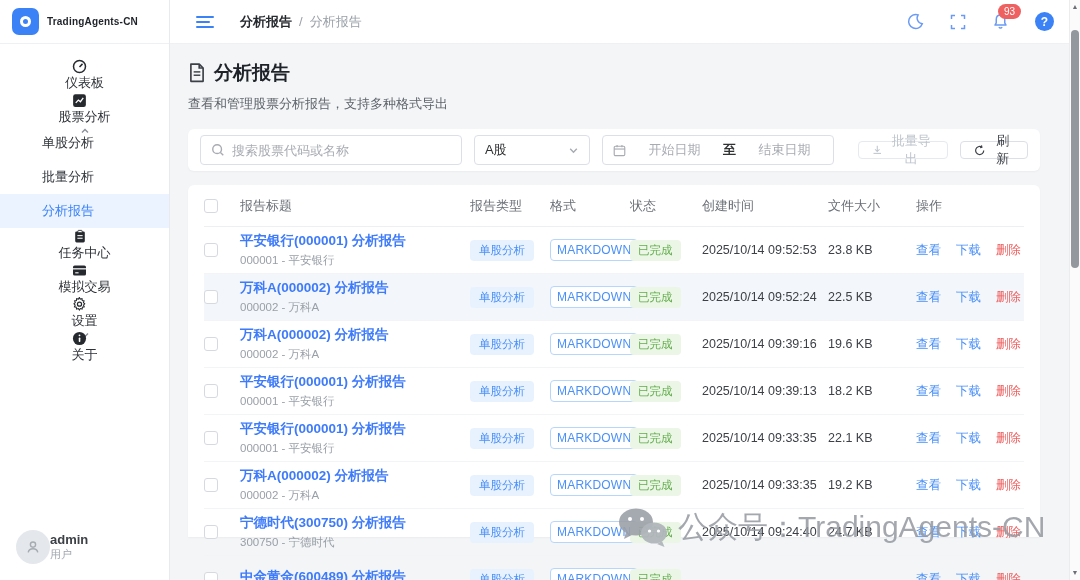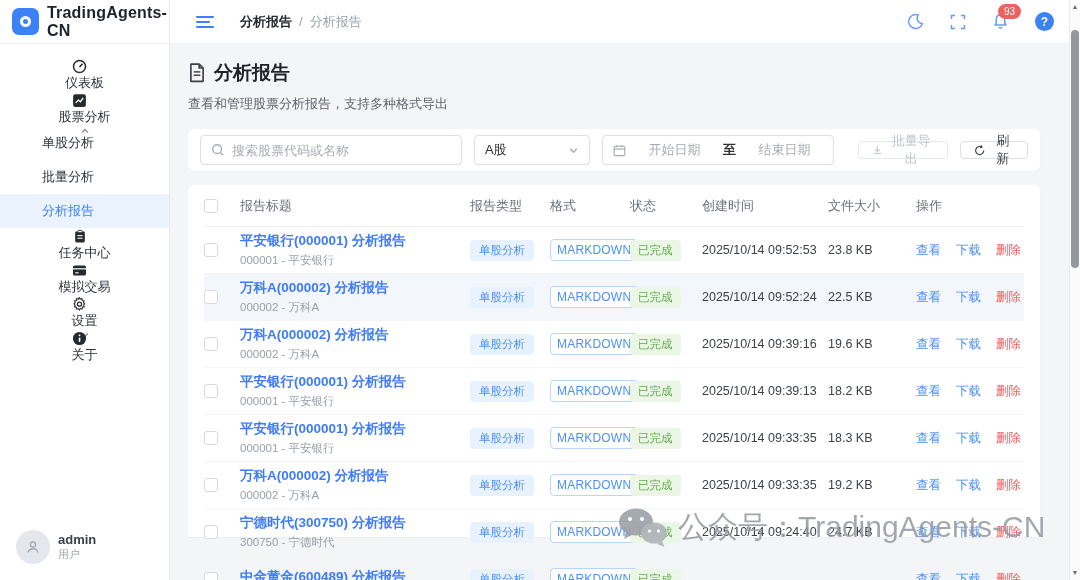--- a/index.html
+++ b/index.html
@@ -5,33 +5,33 @@
   * { margin:0; padding:0; box-sizing:border-box; }
   html,body { width:1080px; height:580px; overflow:hidden; }
   body { font-family:"Liberation Sans","DejaVu Sans",sans-serif; background:#f3f5f7; color:#303133; position:relative; }
   .app { position:relative; width:1080px; height:580px; overflow:hidden; }
 
   
   .sidebar { position:absolute; left:0; top:0; width:170px; height:580px; background:#fff; border-right:1px solid #e8eaee; z-index:10; }
   .logo-row { height:44px; display:flex; align-items:center; padding:0 12px; border-bottom:1px solid #eef0f3; }
   .logo-mark { width:27px; height:27px; border-radius:7px; background:#3b82f6; display:flex; align-items:center; justify-content:center; flex:0 0 auto; }
   .logo-mark .ring { width:11px; height:11px; border:3px solid #fff; border-radius:50%; }
-  .logo-text { font-size:16px; font-weight:bold; color:#1f2329; margin-left:8px; letter-spacing:.2px; }
+  .logo-text { font-size:10px; font-weight:bold; color:#1f2329; margin-left:8px; letter-spacing:.2px; }
   .menu { padding-top:14px; }
   .m-item { height:34px; display:flex; align-items:center; padding:0 10px; font-size:13px; color:#2f3338; cursor:pointer;flex-direction:column; }
   .m-item .ic { width:16px; height:16px; margin-right:10px; display:flex; align-items:center; justify-content:center; color:#26292e; flex:0 0 auto; }
   .m-item .lbl { flex:1; }
   .m-item .chev { color:#8a8f99; display:flex; }
   .m-sub { height:34px; display:flex; align-items:center; padding-left:42px; font-size:13px; color:#2f3338; cursor:pointer; }
   .m-sub.active { color:#3b82f6; background:#eaf3ff; }
   svg.sicon { display:block; }
 
   .user-block { position:absolute; left:16px; bottom:16px; display:flex; align-items:center; }
   .avatar { width:34px; height:34px; border-radius:50%; background:#e4e7eb; display:flex; align-items:center; justify-content:center; }
-  .user-meta { margin-left:8px; line-height:1.15; }
+  .user-meta { line-height:1.15; }
   .user-name { font-size:13px; font-weight:bold; color:#3d4147; }
   .user-role { font-size:11px; color:#a0a5ad; }
 
   
   .topbar { position:absolute; left:170px; top:0; width:910px; height:44px; background:#fff; border-bottom:1px solid #eef0f3; display:flex; align-items:center; padding:0 26px; z-index:5; }
   .hamburger { width:18px; display:flex; flex-direction:column; gap:3px; cursor:pointer; margin-right:26px; }
   .hamburger span { height:2px; border-radius:2px; background:#3b82f6; }
   .hamburger span:nth-child(2){ width:14px; }
   .crumb { font-size:13px; display:flex; align-items:center; gap:7px; }
   .crumb .c1 { font-weight:bold; color:#26292e; }
@@ -383,21 +383,21 @@
     <div class="t-grid t-row">
       <span class="cb"></span>
       <div class="cell-title">
         <div class="r-title">平安银行(000001) 分析报告</div>
         <div class="r-sub">000001 - 平安银行</div>
       </div>
       <span><span class="badge-type">单股分析</span></span>
       <span><span class="badge-format">MARKDOWN</span></span>
       <span><span class="badge-status">已完成</span></span>
       <span class="cell-time">2025/10/14 09:33:35</span>
-      <span class="cell-size">18.3 KB</span>
+      <span class="cell-size">22.1 KB</span>
       <span class="cell-actions">
         <span class="lnk-view">查看</span>
         <span class="lnk-dl">下载</span>
         <span class="lnk-del">删除</span>
       </span>
     </div>
 
     <div class="t-grid t-row">
       <span class="cb"></span>
       <div class="cell-title">

